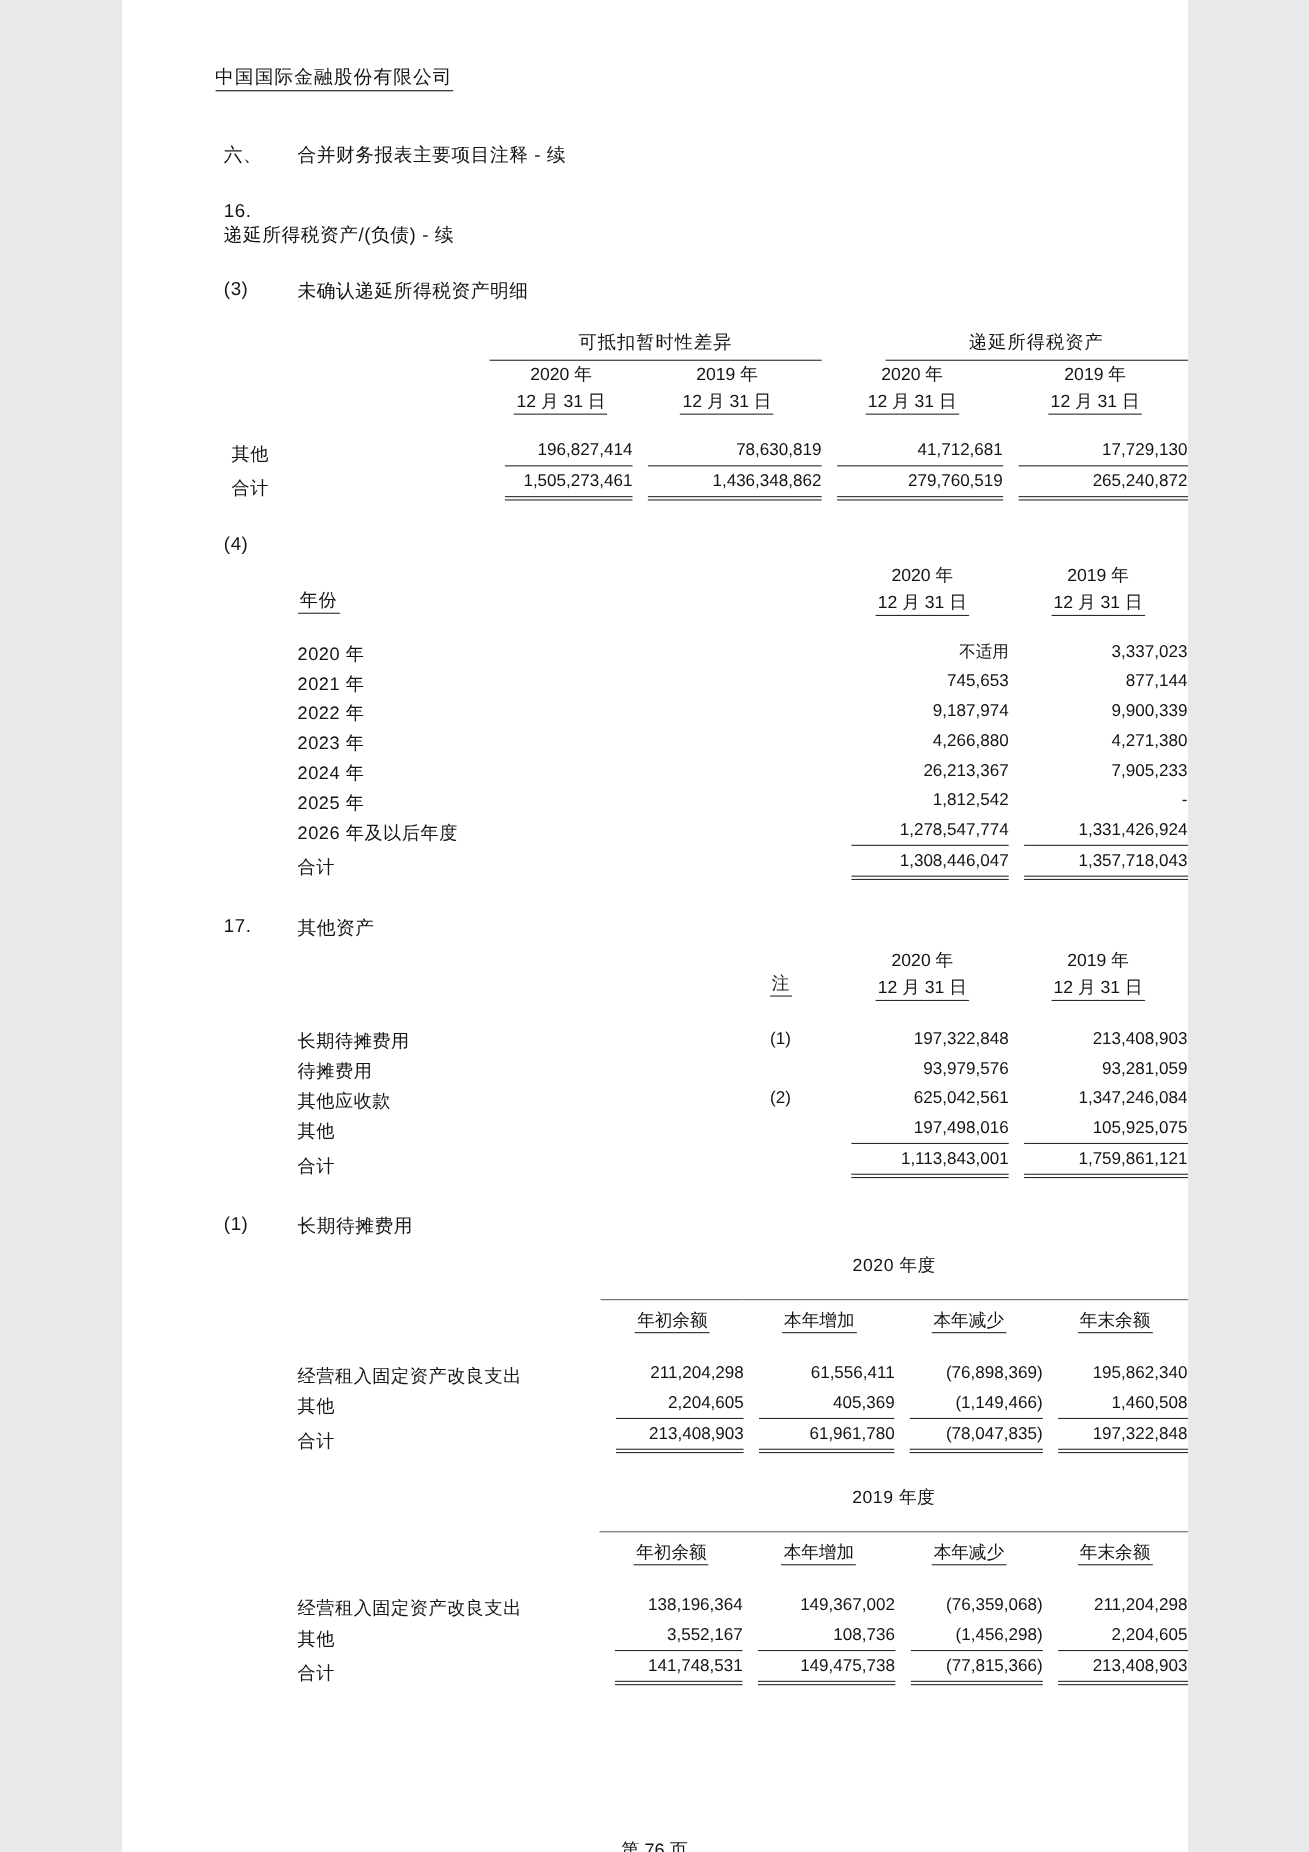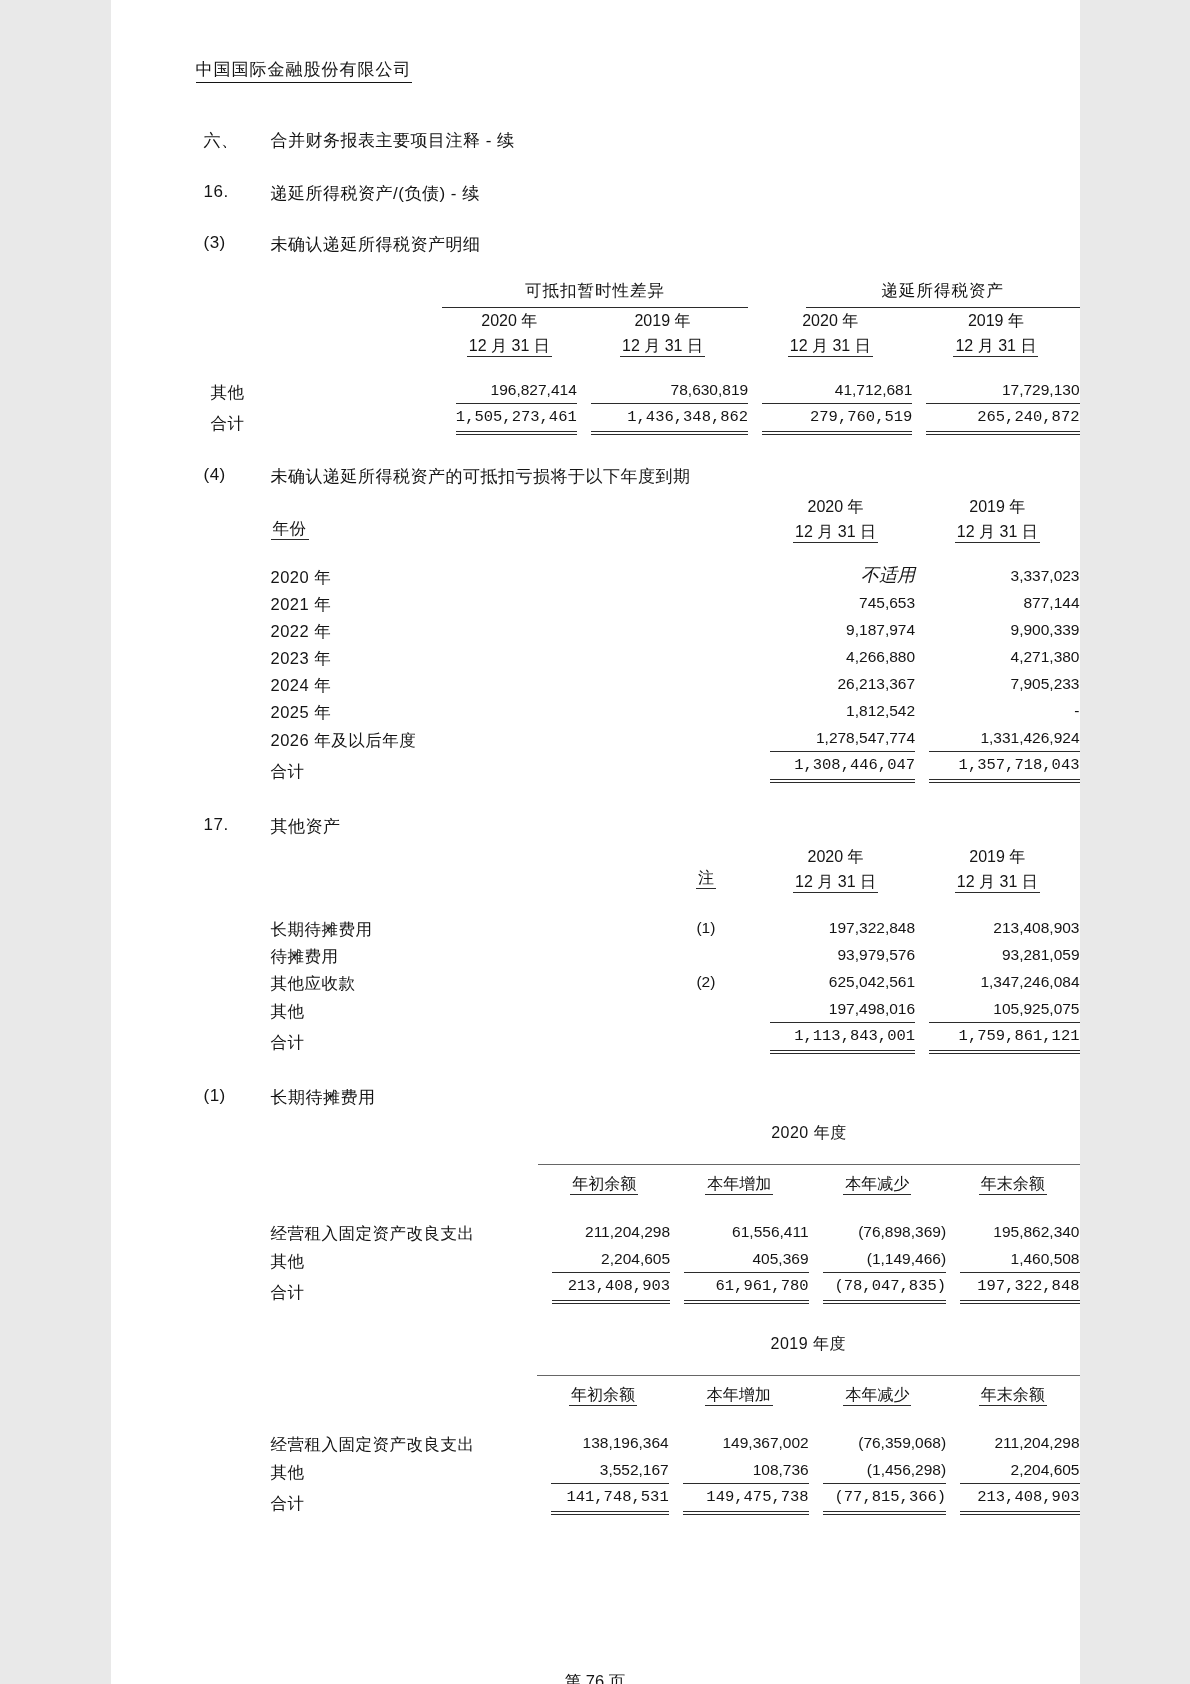--- a/index.html
+++ b/index.html
@@ -9,31 +9,31 @@
     overflow:hidden;
   }
   .inner { padding-top:58px; }
   .company {
     margin-left:85px; font-size:17px; display:inline-block;
     border-bottom:1px solid #141414; padding-bottom:1px; letter-spacing:1px;
   }
   .h-row { display:flex; margin-left:93px; font-size:17px; letter-spacing:0.5px; }
   .h-no  { width:67px; flex:none; }
   .h-row.l1 { margin-top:46px; }
-  .h-row.l2 { margin-top:30px; }
+  .h-row.l2 { margin-top:30px;flex-direction:column; }
   .h-row.l3 { margin-top:28px; }
 
   table { border-collapse:collapse; table-layout:fixed; }
   td { padding:0; vertical-align:bottom; }
   .lab { font-size:16.5px; letter-spacing:0.5px; }
   .n { padding-left:14px; }
   .cv { text-align:right; font-size:15.5px; line-height:27px; white-space:nowrap; }
-  .zh { font-size:18px;font-style:italic; }
+  .zh { font-size:15px; }
   .ul1 { border-bottom:1px solid #2b2b2b; }
-  .ul2 { border-bottom:4px double #2b2b2b;font-family:Liberation Mono, monospace; }
+  .ul2 { border-bottom:4px double #2b2b2b; }
   .ch { text-align:center; font-size:16px; line-height:25px; }
   .ch .yr { display:block; }
   .dl span, .hu { border-bottom:1px solid #2b2b2b; padding:0 2px 2px 2px; }
   .grp div { border-bottom:1px solid #2b2b2b; text-align:center; font-size:16.5px; padding-bottom:5px; letter-spacing:1px; }
   .grp.g2 div { margin-left:58px; }
   tr.sp td { height:18px; }
   .yh { text-align:center; font-size:16px; border-bottom:1px solid #666; padding-bottom:20px; letter-spacing:0.5px; }
   .notec { text-align:center; font-size:15.5px; line-height:27px; }
   .t3 { margin-left:100px; margin-top:24px; }
   .t4 { margin-left:160px; margin-top:6px; }
@@ -122,21 +122,20 @@
             </td>
         <td class="n">
               <div class="cv ul2">265,240,872</div>
             </td>
       </tr>
     </tbody>
       </table>
 
     <div class="h-row" style="margin-top:30px">
       <span class="h-no">(4)</span>
-      <span>未确认递延所得税资产的可抵扣亏损将于以下年度到期</span>
     </div>
 
     
     <table class="t4">
       <colgroup>
           <col style="width:540px">
           <col style="width:162px">
           <col style="width:168px">
         </colgroup>
       <tbody>

